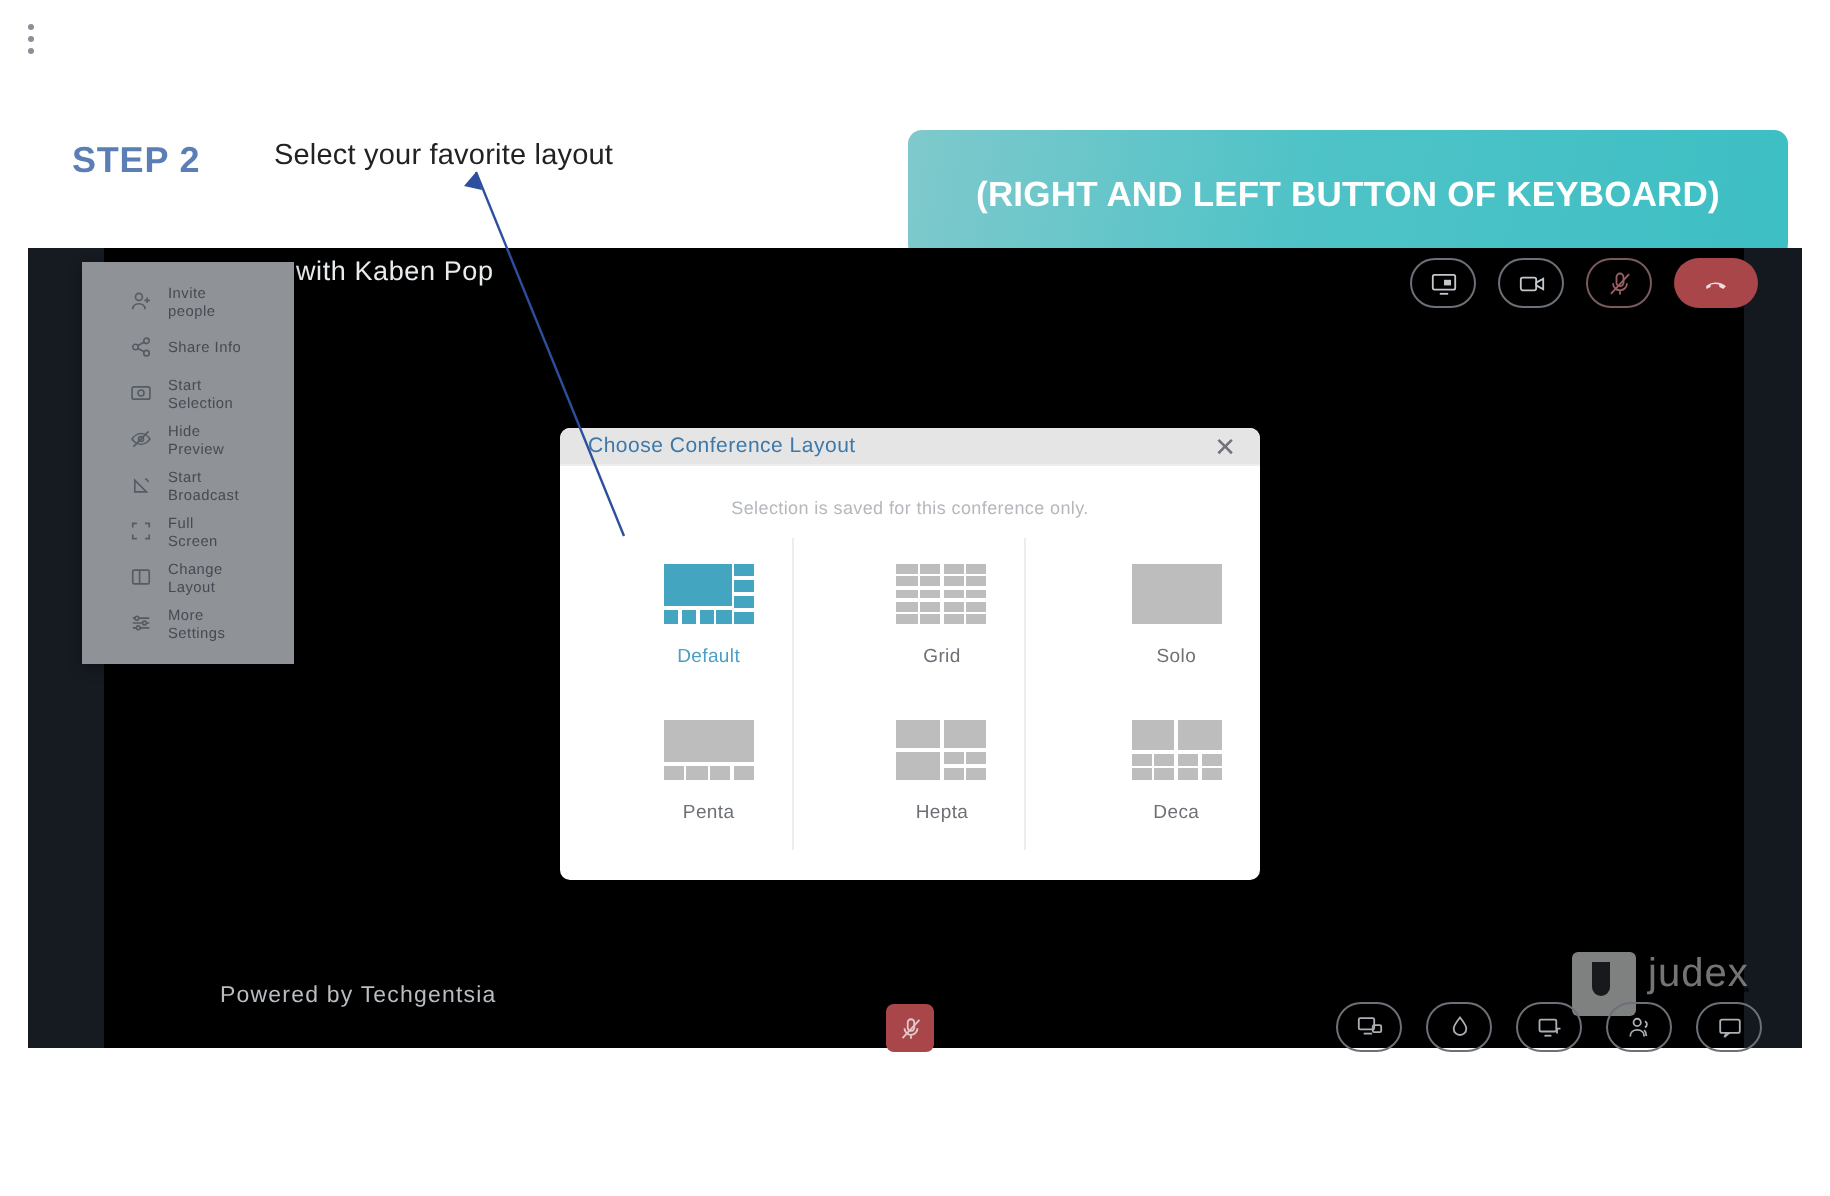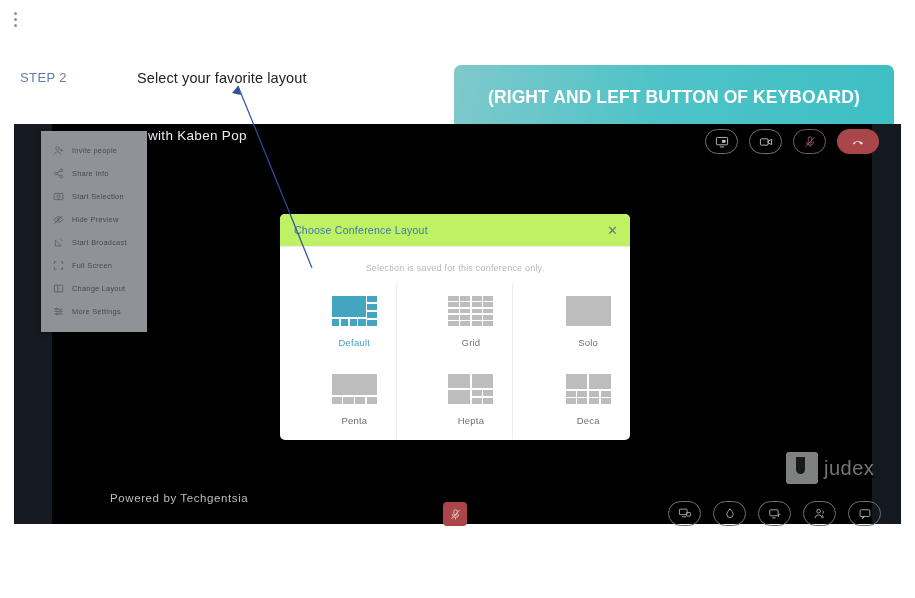--- a/index.html
+++ b/index.html
@@ -6,22 +6,22 @@
   html, body {
     width: 915px; height: 598px;
     background: #ffffff;
     font-family: "Liberation Sans", sans-serif;
     overflow: hidden;
   }
   #root { position: relative; width: 915px; height: 598px; background: #fff; }
 
   
   .step-label {
-    position: absolute; left: 20px; top: 70px;
-    font-size: 13px; font-weight: normal; letter-spacing: .4px;
+    position: absolute; left: 36px; top: 70px;
+    font-size: 18px; font-weight: bold; letter-spacing: .4px;
     color: #5b7fb4;
   }
   .annot-text {
     position: absolute; left: 137px; top: 70px;
     font-size: 14.5px; color: #222; letter-spacing: .1px;
   }
   .banner {
     position: absolute; left: 454px; top: 65px;
     width: 440px; height: 64px; border-radius: 7px;
     background: linear-gradient(100deg, #7fc9cc 0%, #4fc3c7 45%, #3dbfc4 100%);
@@ -77,21 +77,21 @@
 
   
   .ctx-menu {
     position: absolute; left: 41px; top: 131px;
     width: 106px; padding: 8px 0 9px 0;
     background: #8f9296;
     box-shadow: 0 2px 6px rgba(0,0,0,.35);
   }
   .ctx-item {
     display: flex; align-items: center; gap: 8px;
-    height: 23px; padding: 0 12px;
+    height: 23px; padding: 0 24px;
     color: #444b54; font-size: 7.4px; letter-spacing: .25px;
     cursor: pointer;
   }
   .ctx-icon { width: 11px; height: 11px; flex: 0 0 11px; display: block; }
   .ctx-icon svg { width: 11px; height: 11px; display: block; }
 
   
   .ctl-row { position: absolute; display: flex; align-items: center; gap: 11px; }
   .ctl-row.top { left: 705px; top: 129px; }
   .ctl-row.bottom { left: 668px; top: 501px; gap: 12px; }
@@ -110,22 +110,22 @@
   .mute-square {
     position: absolute; left: 443px; top: 502px;
     width: 24px; height: 24px; border-radius: 4px;
     background: #a8464a; display: flex; align-items: center; justify-content: center;
     cursor: pointer;
   }
   .mute-square svg { width: 13px; height: 13px; }
 
   
   .watermark {
-    position: absolute; left: 786px; top: 452px;
-    display: flex; align-items: center; gap: 6px;
+    position: absolute; left: 786px; top: 476px;
+    display: flex; align-items: flex-start; gap: 6px;
     opacity: .55;
     text-decoration: underline;
   }
   .wm-mark {
     width: 32px; height: 32px; border-radius: 3px;
     background: #e7e9ea; position: relative;
   }
   .wm-mark::after {
     content: ""; position: absolute; left: 10px; top: 5px;
     width: 9px; height: 17px; border-radius: 0 0 5px 5px;
@@ -139,21 +139,21 @@
 
   
   .modal {
     position: absolute; left: 280px; top: 214px;
     width: 350px; height: 226px;
     background: #ffffff; border-radius: 5px;
     box-shadow: 0 6px 22px rgba(0,0,0,.35);
     overflow: hidden;
   }
   .modal-header {
-    height: 33px; background: #bef264;
+    height: 19px; background: #e5e5e5;
     border-bottom: 1px solid #eceef0;
     display: flex; align-items: center; justify-content: space-between;
     padding: 0 12px 0 14px;
   }
   .modal-title { color: #3d78a8; font-size: 10.5px; letter-spacing: .25px; }
   .modal-close { color: #6f7378; font-size: 13px; line-height: 1; cursor: pointer; }
   .modal-sub {
     text-align: center; color: #b4b8bc; font-size: 9px;
     margin-top: 16px; letter-spacing: .2px;
   }

